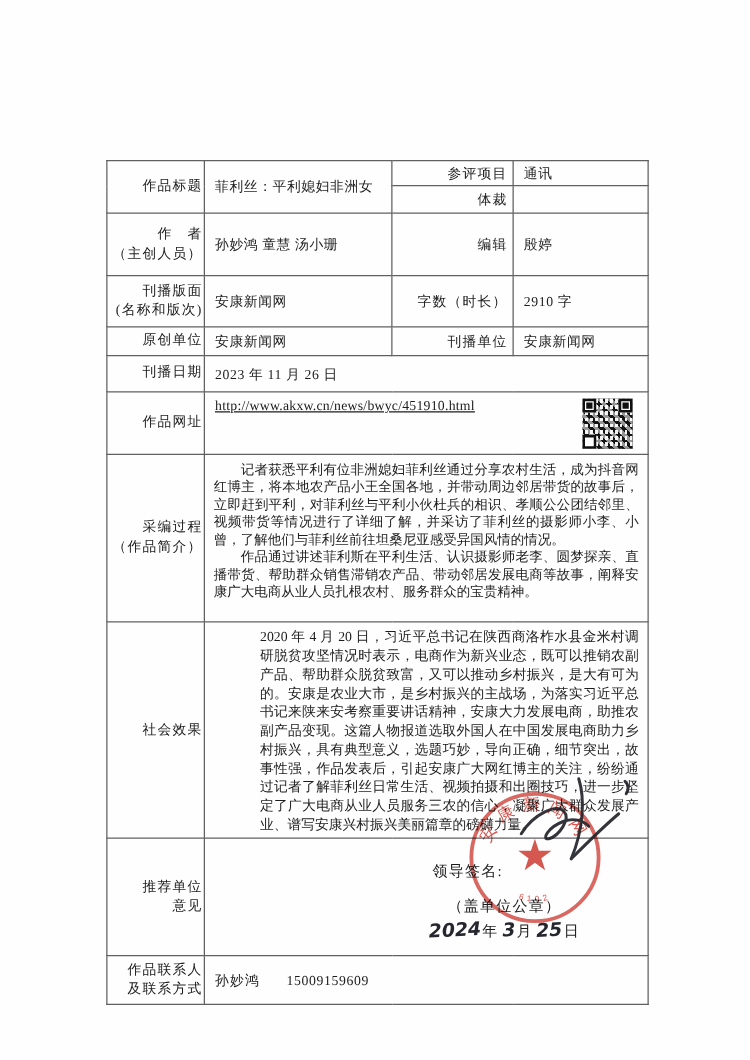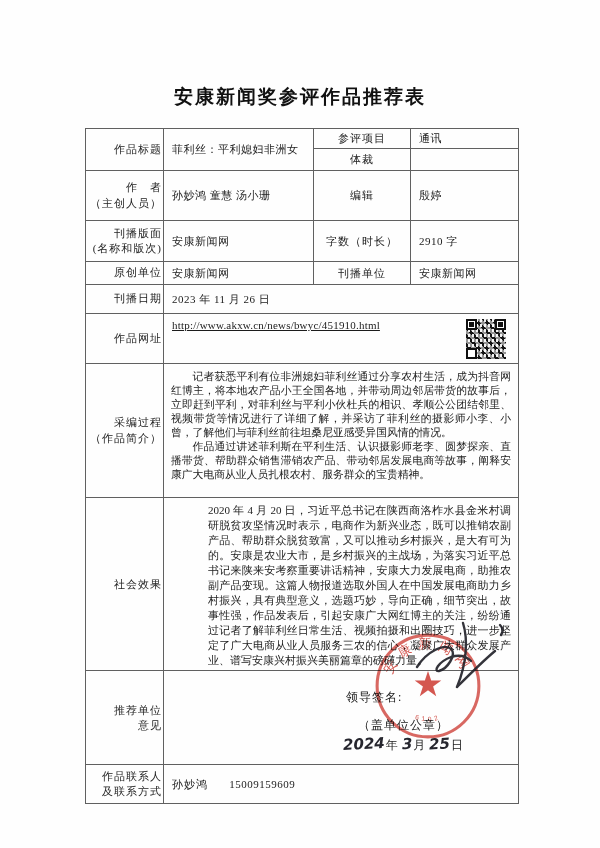--- a/index.html
+++ b/index.html
@@ -8,21 +8,21 @@
   .page-title{position:absolute;top:84px;left:0;width:100%;text-align:center;
         font-family:"Liberation Sans","DejaVu Sans",sans-serif;font-weight:700;
         font-size:19px;letter-spacing:2px;color:#111;}
   table.form{position:absolute;left:85px;top:128px;width:433px;border-collapse:collapse;
         table-layout:fixed;}
   td{border:1px solid #606060;font-size:11px;vertical-align:middle;padding:2px 4px;
         overflow:hidden;}
   td.lbl{text-align:right;white-space:pre-line;line-height:1.4;padding:2px 1px;
         letter-spacing:1px;}
   td.val{padding-left:8px;letter-spacing:0.5px;margin-left:32px;}
-  td.hdr{text-align:center;letter-spacing:1px;}
+  td.hdr{text-align:right;letter-spacing:1px;}
   .para{margin:0;text-align:justify;line-height:1.3;font-size:10.8px;}
   .indent{text-indent:2em;}
   td.cell-long{vertical-align:top;padding:5px 7px 3px 7px;}
   .effect-para{line-height:1.36;font-size:11px;margin-left:37px;}
   td.url-cell{position:relative;vertical-align:top;padding:5px 8px;margin-top:21px;}
   .url{text-decoration:underline;font-size:11px;font-family:"Liberation Serif",serif;
         letter-spacing:0.2px;}
   
   .qr{position:absolute;right:12px;top:5px;width:40px;height:40px;background:
       repeating-linear-gradient(45deg, rgba(255,255,255,0.55) 0 3px, rgba(0,0,0,0) 3px 6px),
@@ -43,21 +43,20 @@
   
   .stamp{position:absolute;left:371px;top:629px;width:114px;height:114px;
          mix-blend-mode:multiply;opacity:0.88;}
   .signature{position:absolute;left:407px;top:617px;width:102px;height:82px;}
 </style>
 </head>
 <body>
 
 <div class="page">
 
-  <div class="page-title">安康新闻奖参评作品推荐表</div>
 
   <table class="form">
     <colgroup>
       <col style="width:78px">
         <col style="width:150px">
         <col style="width:97px">
         <col style="width:108px">
     </colgroup>
 
     <tbody>

